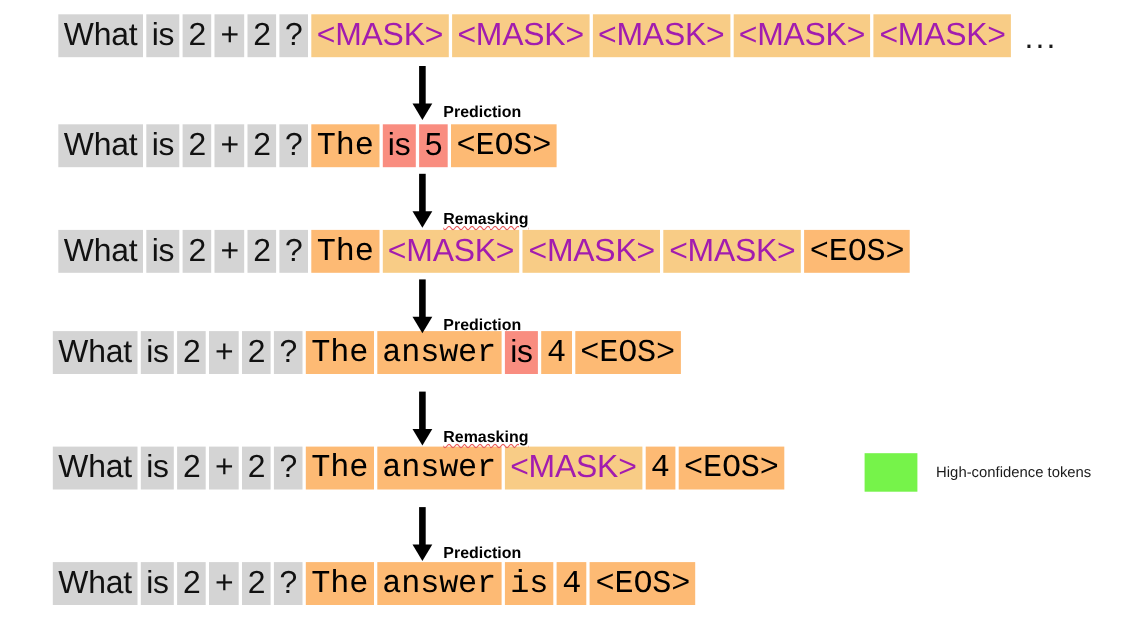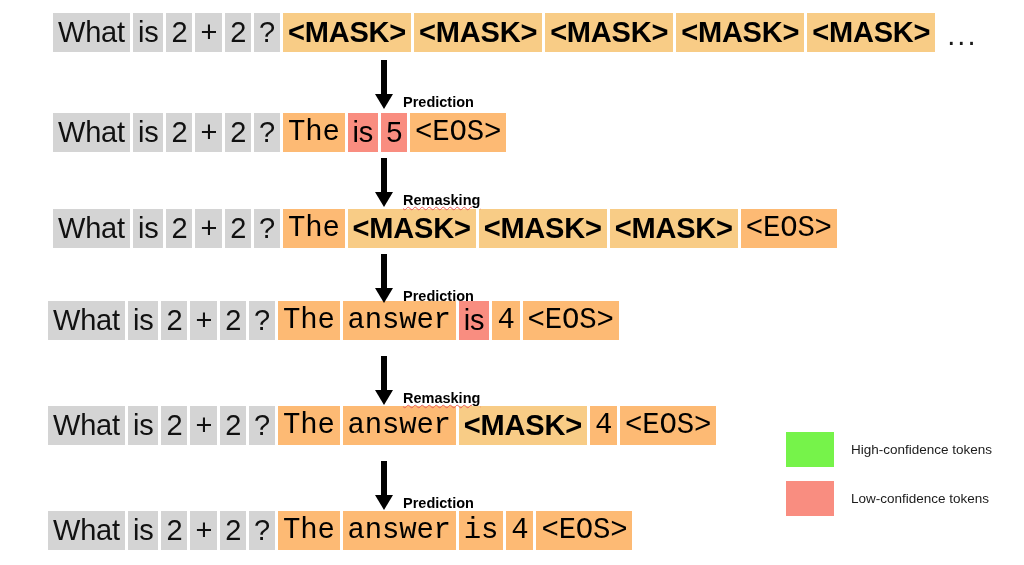--- a/index.html
+++ b/index.html
@@ -40,21 +40,21 @@
     padding: 0 5px;
     margin-right: 3px;
     font-size: 29px;
     line-height: 39px;
     letter-spacing: -0.2px;
     font-family: "Liberation Sans", sans-serif;
     color: #000000;
   }
 
   .t-prompt { background: #d4d4d4; color: #111111; }
-  .t-mask   { background: #f8cc86; color: #000000; font-weight: bold; }
+  .t-mask   { background: #f8cc86; color: #a21caf; }
   .t-high   { background: #fdba74; color: #000000; font-family: Liberation Mono, monospace; }
   .t-low    { background: #f98d80; color: #000000; }
 
   .ellipsis {
     display: inline-flex;
     align-items: flex-end;
     height: 39px;
     padding-bottom: 4px;
     margin-left: 9px;
     font-size: 29px;
@@ -102,21 +102,21 @@
     text-decoration-color: #e85c5c;
     text-decoration-style: wavy;
     text-decoration-thickness: 1px;
     text-underline-offset: 1px;
   }
 
   
   #legend {
     position: absolute;
     left: 786px;
-    top: 432px;
+    top: 412px;
   }
   .legend-row {
     display: flex;
     align-items: center;
     margin-bottom: 14px;
   }
   .legend-swatch {
     width: 48px;
     height: 35px;
     margin-right: 17px;
@@ -238,18 +238,14 @@
         <div class="arrow-shaft"></div>
         <div class="arrow-head"></div>
         <div class="arrow-label">Prediction</div>
       </div>
     </div>
   <div id="legend">
       <div class="legend-row">
         <span class="legend-swatch" style="background: rgb(118, 243, 74);"></span>
         <span class="legend-text">High-confidence tokens</span>
       </div>
-      <div class="legend-row">
-        <span class="legend-swatch" style="background: rgb(249, 141, 128);"></span>
-        <span class="legend-text">Low-confidence tokens</span>
-      </div>
     </div>
 </div>
 
 </body></html>

